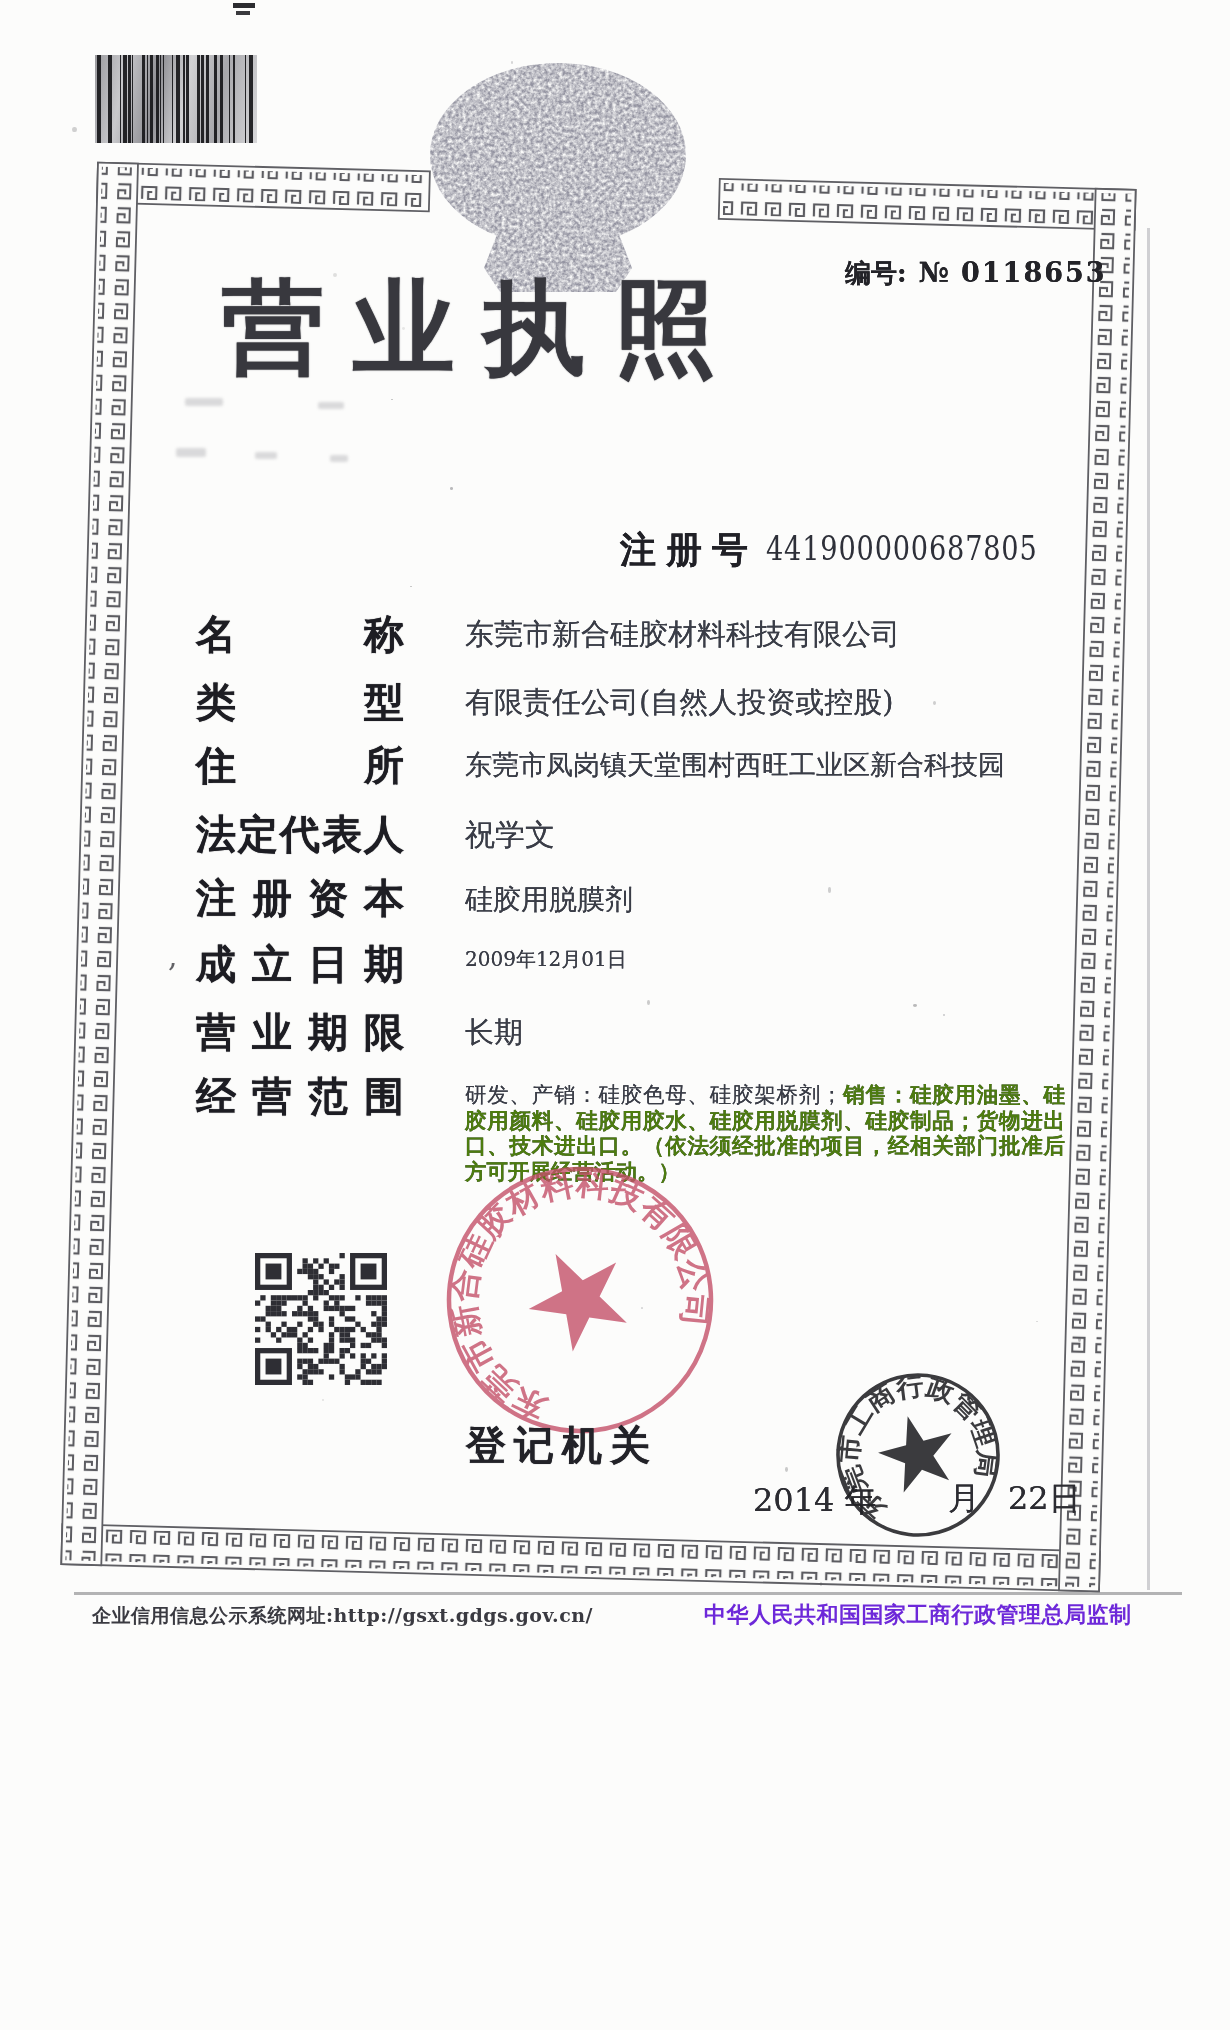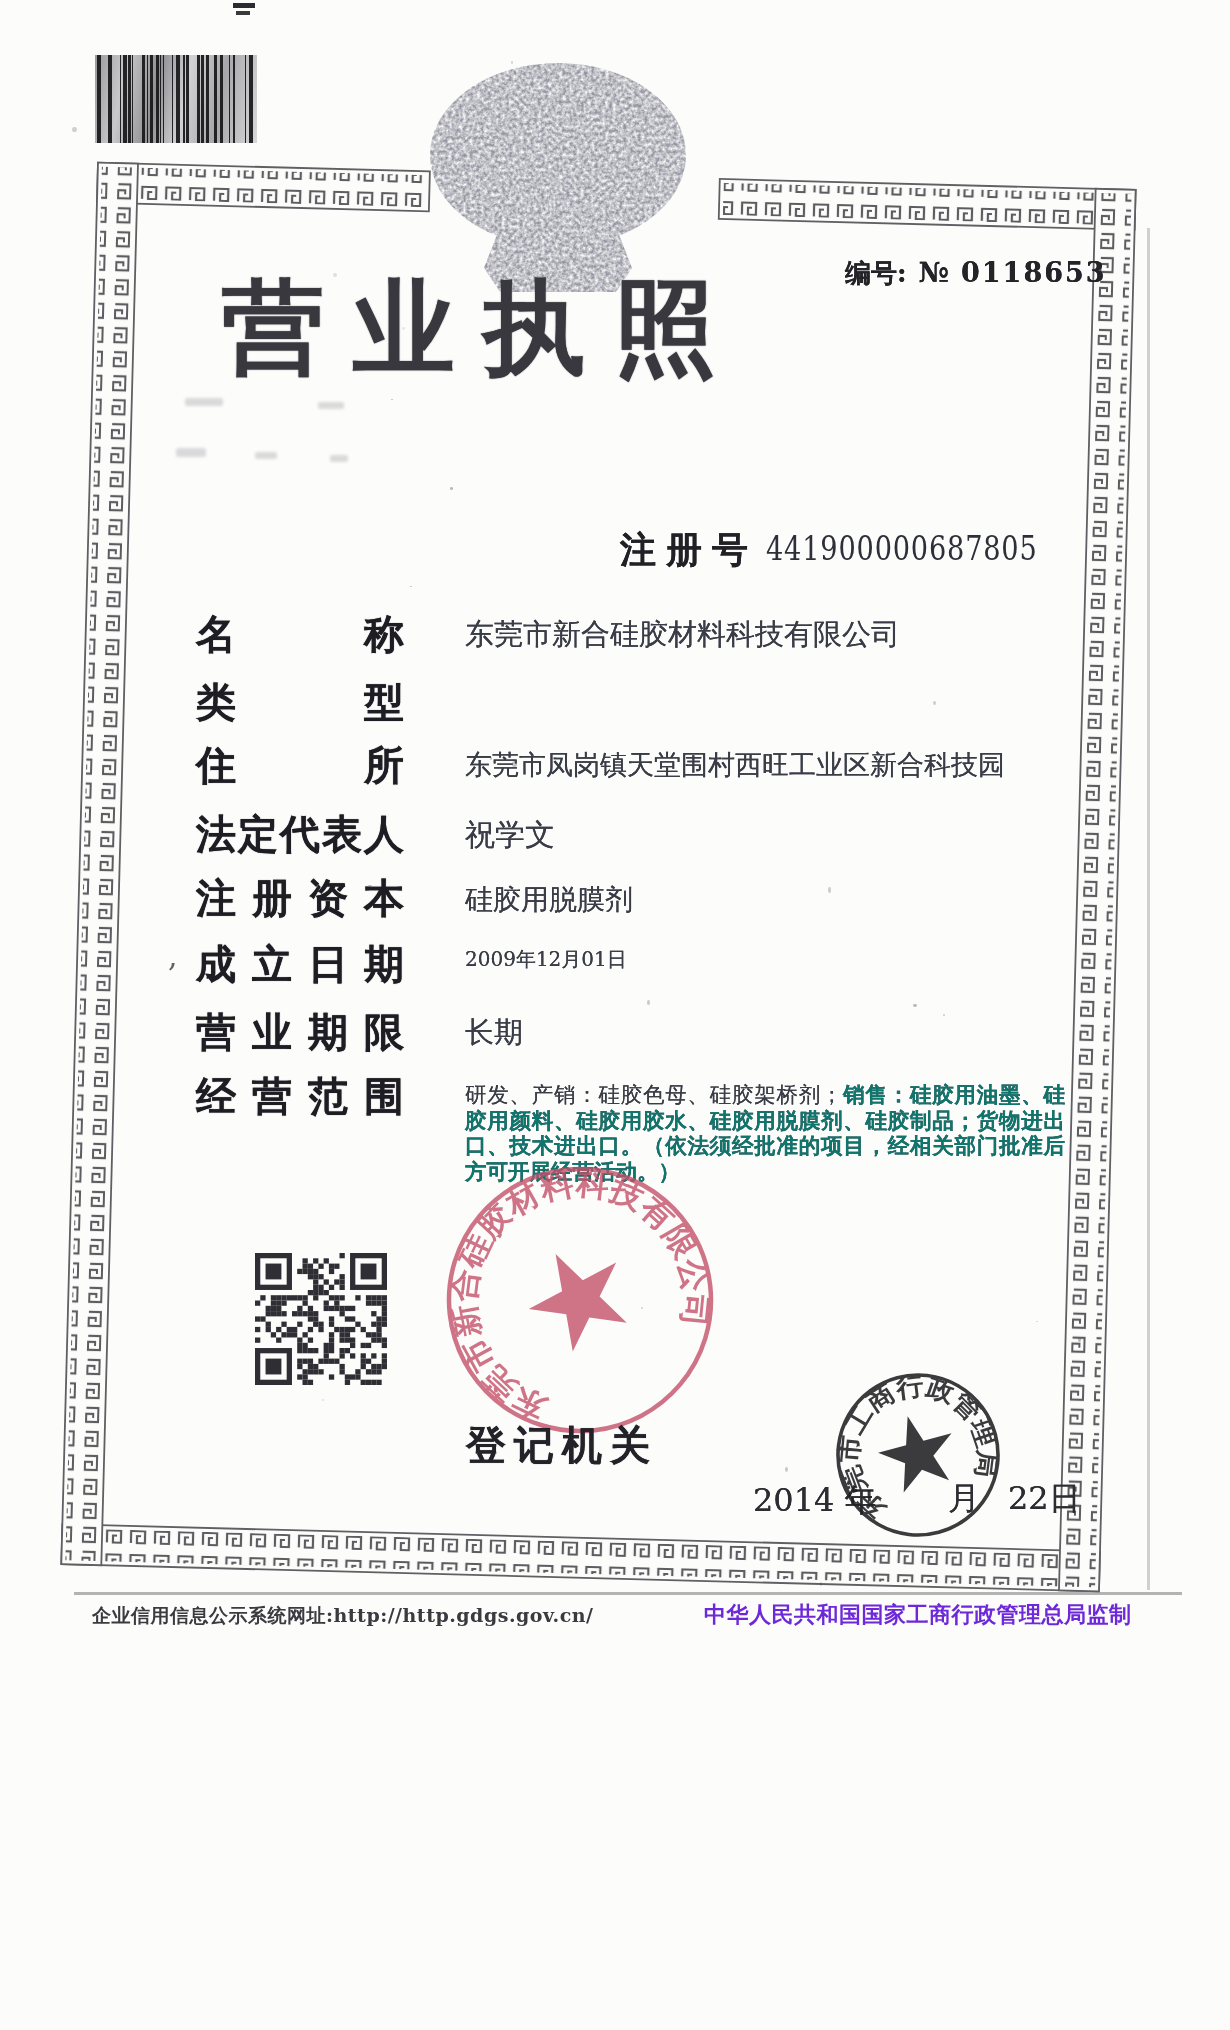--- a/index.html
+++ b/index.html
@@ -22,21 +22,21 @@
   
   .reglabel{position:absolute;left:620px;top:526px;width:128px;display:flex;justify-content:space-between;
             font-size:36px;font-weight:700;color:#202026;text-shadow:0 0 .6px #202026;}
   .regnum{position:absolute;left:766px;top:528px;font-size:34px;color:#2e3039;
           display:inline-block;transform:scaleX(.8);transform-origin:0 50%;letter-spacing:1px;}
   
   .flabel{position:absolute;left:196px;width:208px;display:flex;justify-content:space-between;
           font-size:40px;font-weight:700;color:#1d1d23;text-shadow:0 0 .8px #1d1d23;line-height:1;}
   .fvalue{position:absolute;left:465px;color:#3a3d47;line-height:1.15;text-shadow:0 0 .3px #3a3d47;}
   .scope{width:600px;font-size:21.5px;line-height:25.5px;text-align:justify;}
-  .scope .b{font-weight:700;color:#0f766e;}
+  .scope .b{font-weight:700;color:#4d7c0f;}
   
   .issuer{position:absolute;left:466px;top:1418px;width:184px;display:flex;justify-content:space-between;
           font-size:40px;font-weight:700;color:#222228;text-shadow:0 0 .7px #222228;}
   .dateseg{position:absolute;font-size:32px;color:#2c2c32;text-shadow:0 0 .4px #2c2c32;}
   
   .rule{position:absolute;left:74px;top:1592px;width:1108px;height:3px;background:#5a5a5e;opacity:.45;}
   .footL{position:absolute;left:92px;top:1603px;font-size:19px;font-weight:600;color:#3a3a41;letter-spacing:.5px;}
   .footR{position:absolute;left:704px;top:1600px;font-size:22px;font-weight:700;color:#6d28d9;letter-spacing:.5px;}
   
   .edge{position:absolute;left:1147px;top:228px;width:3px;height:1362px;background:#c2c2c6;opacity:.75;}
@@ -146,20 +146,21 @@
   <div class="flabel" style="top:614px">
       <span>名</span>
       <span>称</span>
     </div>
   <div class="fvalue" style="top:618px;font-size:29px">东莞市新合硅胶材料科技有限公司</div>
 
   <div class="flabel" style="top:682px">
       <span>类</span>
       <span>型</span>
     </div>
+  <div class="fvalue" style="top:686px;font-size:29px">有限责任公司(自然人投资或控股)</div>
 
   <div class="flabel" style="top:745px">
       <span>住</span>
       <span>所</span>
     </div>
   <div class="fvalue" style="top:749px;font-size:27px">东莞市凤岗镇天堂围村西旺工业区新合科技园</div>
 
   <div class="flabel" style="top:814px">
       <span>法</span>
       <span>定</span>
@@ -442,21 +443,21 @@
       <circle r="80" fill="none" stroke-width="3.6" stroke="#202024"></circle>
       <path id="blkArc" d="M -42.5 42.5 A 60 60 0 1 1 42.5 42.5" fill="none"></path>
       <text font-size="25" font-weight="700" font-family="DejaVu Sans, sans-serif" fill="#202024">
         <textPath href="#blkArc" startOffset="0" textLength="272" lengthAdjust="spacingAndGlyphs">东莞市工商行政管理局</textPath>
       </text>
       <polygon points="0,-40 9,-12.4 38,-12.4 14.6,4.7 23.5,32.4 0,15.3 -23.5,32.4 -14.6,4.7 -38,-12.4 -9,-12.4" fill="#202024"></polygon>
     </g>
   </svg>
 
   <div class="rule"></div>
-  <div class="footL">企业信用信息公示系统网址:http://http.gdgs.gov.cn/</div>
+  <div class="footL">企业信用信息公示系统网址:http://gsxt.gdgs.gov.cn/</div>
   <div class="footR">中华人民共和国国家工商行政管理总局监制</div>
 
   <div class="edge"></div>
   <div class="topmark"></div>
   <div class="topmark2"></div>
   <div class="ghost" style="left:185px;top:398px;width:38px;height:8px"></div>
   <div class="ghost" style="left:318px;top:402px;width:26px;height:7px"></div>
   <div class="ghost" style="left:176px;top:448px;width:30px;height:9px"></div>
   <div class="ghost" style="left:255px;top:452px;width:22px;height:7px"></div>
   <div class="ghost" style="left:330px;top:455px;width:18px;height:7px"></div>

